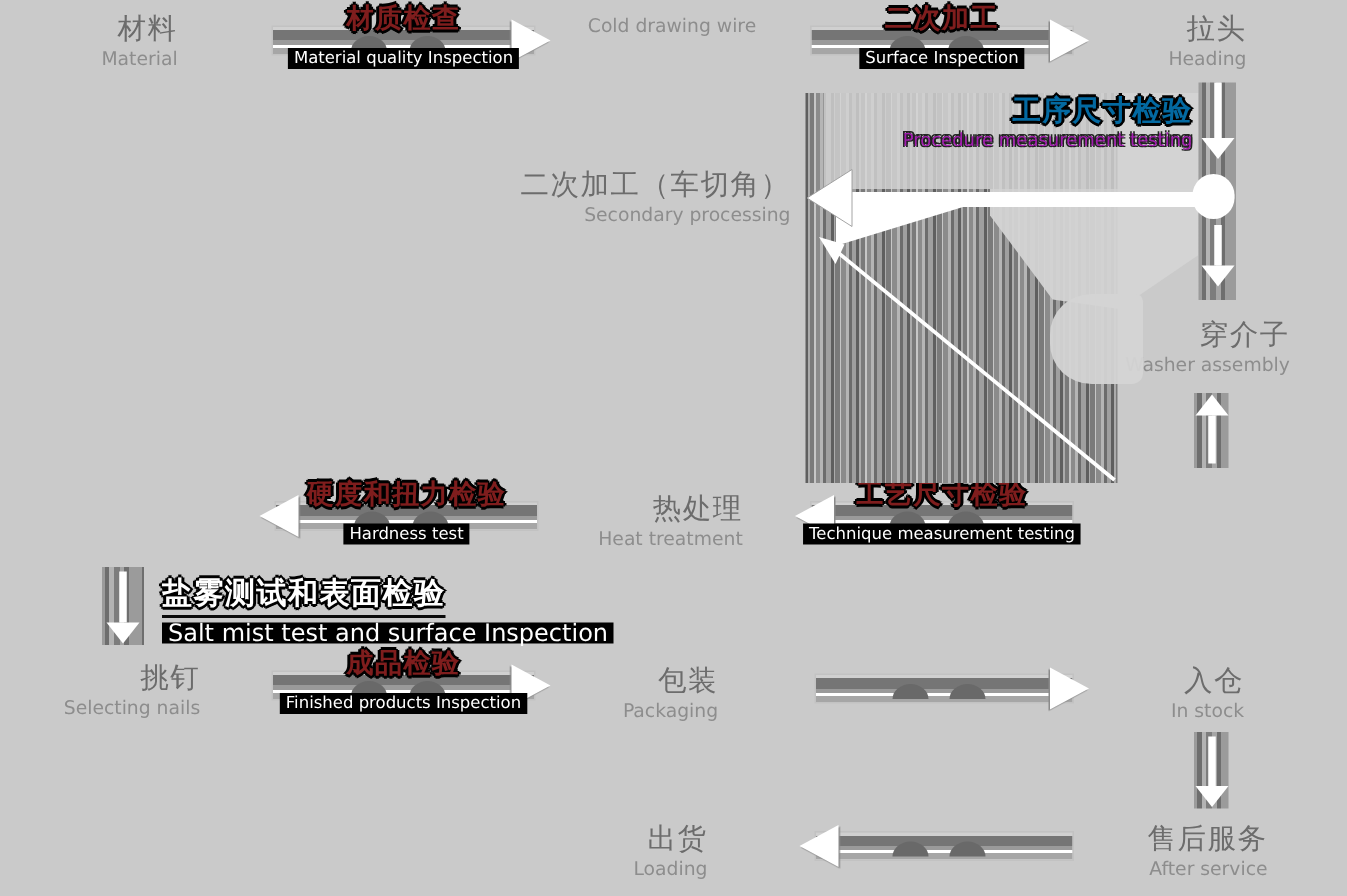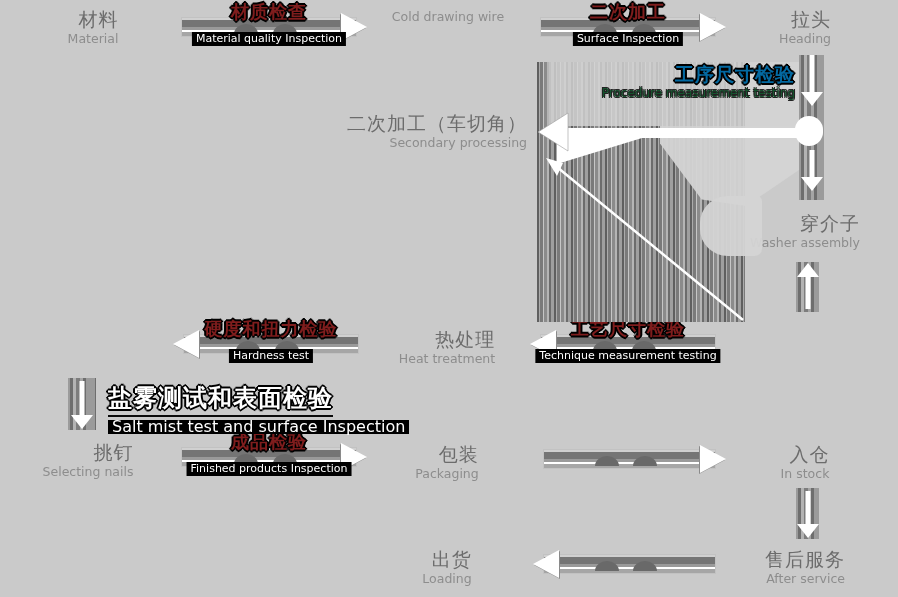--- a/index.html
+++ b/index.html
@@ -68,26 +68,26 @@
     background:rgba(212,212,212,0.95);z-index:2;border-radius:45% 8% 12% 45%;}
   #underArrowPatch{position:absolute;left:557px;top:138px;width:85px;height:26px;background:#fff;
     z-index:2;clip-path:polygon(0 0,100% 0,0 100%);}
   #midSvg{position:absolute;left:530px;top:55px;z-index:4;}
 
   
   #procLabel{position:absolute;left:560px;top:63px;width:235px;text-align:right;z-index:6;}
   #procLabel .cn{font-size:19px;font-weight:bold;color:#0369a1;letter-spacing:1px;line-height:23px;
     text-shadow:-1px -1px 0 #000,1px -1px 0 #000,-1px 1px 0 #000,1px 1px 0 #000,
                 -2px 0 0 #000,2px 0 0 #000,0 -2px 0 #000,0 2px 0 #000;}
-  #procLabel .en{font-size:12px;color:#14532d;line-height:15px;
+  #procLabel .en{font-size:12px;color:#a21caf;line-height:15px;
     text-shadow:-1px -1px 0 #222,1px -1px 0 #222,-1px 1px 0 #222,1px 1px 0 #222;}
 
   
   #saltLabel{position:absolute;left:108px;top:382px;z-index:6;white-space:nowrap;}
-  #saltLabel .cn{display:inline-block;font-size:24px;font-weight:bold;color:#fff;letter-spacing:1px;
+  #saltLabel .cn{display:inline-block;font-size:20px;font-weight:bold;color:#fff;letter-spacing:1px;
     border-bottom:2px solid #0a0a0a;padding-bottom:1px;
     text-shadow:-1px -1px 0 #000,1px -1px 0 #000,-1px 1px 0 #000,1px 1px 0 #000,
                 -2px 0 0 #000,2px 0 0 #000,0 -2px 0 #000,0 2px 0 #000;}
   #saltLabel .en{display:table;font-size:16px;color:#fff;background:#000;padding:0 4px;
     line-height:14px;margin-top:3px;}
 </style>
 </head>
 <body>
 
 <div id="stage">

